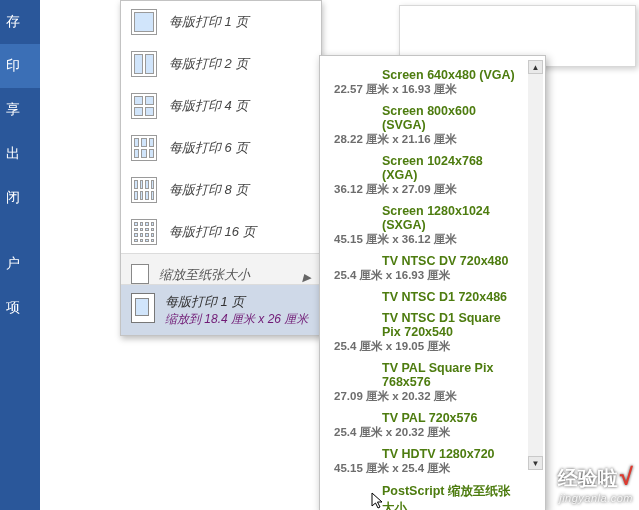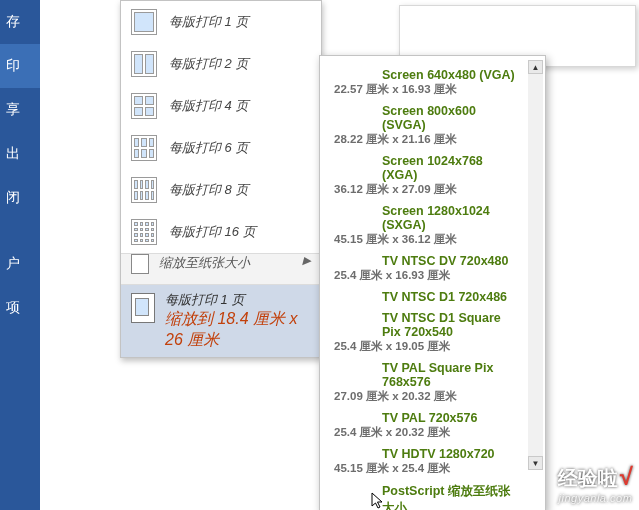--- a/index.html
+++ b/index.html
@@ -76,21 +76,21 @@
   .pages-icon span{ background:#d1e5fb; border:1px solid #9a9a9a; }
   .pages-icon.g1{ grid-template-columns:1fr; grid-template-rows:1fr; }
   .pages-icon.g2{ grid-template-columns:1fr 1fr; grid-template-rows:1fr; }
   .pages-icon.g4{ grid-template-columns:1fr 1fr; grid-template-rows:1fr 1fr; }
   .pages-icon.g6{ grid-template-columns:1fr 1fr 1fr; grid-template-rows:1fr 1fr; }
   .pages-icon.g8{ grid-template-columns:1fr 1fr 1fr 1fr; grid-template-rows:1fr 1fr; }
   .pages-icon.g16{ grid-template-columns:1fr 1fr 1fr 1fr; grid-template-rows:1fr 1fr 1fr 1fr; }
   .pages-label{ color:#444; }
   .scale-header{
     display:flex;
-    align-items:flex-start;
+    align-items:flex-end;
     height:30px;
     padding:0 10px;
     background:#f3f3f3;
     border-top:1px solid #dcdcdc;
     border-bottom:1px solid #dcdcdc;
     color:#555;
   }
   .scale-header .doc-icon{
     width:16px;height:18px;border:1px solid #888;margin-right:10px;background:#fff;
   }
@@ -106,21 +106,21 @@
   }
   .scale-current .cur-icon{
     position:absolute; left:10px; top:8px;
     width:22px;height:28px;border:1px solid #777;background:#fff;
   }
   .scale-current .cur-icon::after{
     content:""; position:absolute; left:3px; top:4px;
     width:12px;height:16px;background:#d1e5fb;border:1px solid #888;
   }
   .scale-current .cur-title{ color:#333; font-size:13px;}
-  .scale-current .cur-sub{ color:#c2410c; font-size:16px;}
+  .scale-current .cur-sub{ color:#701a75; font-size:12px;}
   .page-setup{
     text-align:right;
     padding:5px 8px 0 0;
     color:#255a9b;
     font-size:12px;
     width:279px;
     position:absolute;
     left:80px;
     top:291px;
     cursor:pointer;
@@ -172,21 +172,21 @@
     position:absolute;
     left:371px; top:492px;
     width:14px;height:18px;
     pointer-events:none;
     z-index:50;
   }
   .watermark{
     position:absolute;
     right:6px; bottom:6px;
     color:#fff;
-    text-align:center;
+    text-align:right;
     z-index:60;
     text-shadow:0 0 3px rgba(0,0,0,.8);
   }
   .watermark .wm-main{
     font-size:20px; font-weight:700;
   }
   .watermark .wm-check{
     color:#e03a2f; font-size:24px; font-weight:900;
     margin-left:2px;
   }

